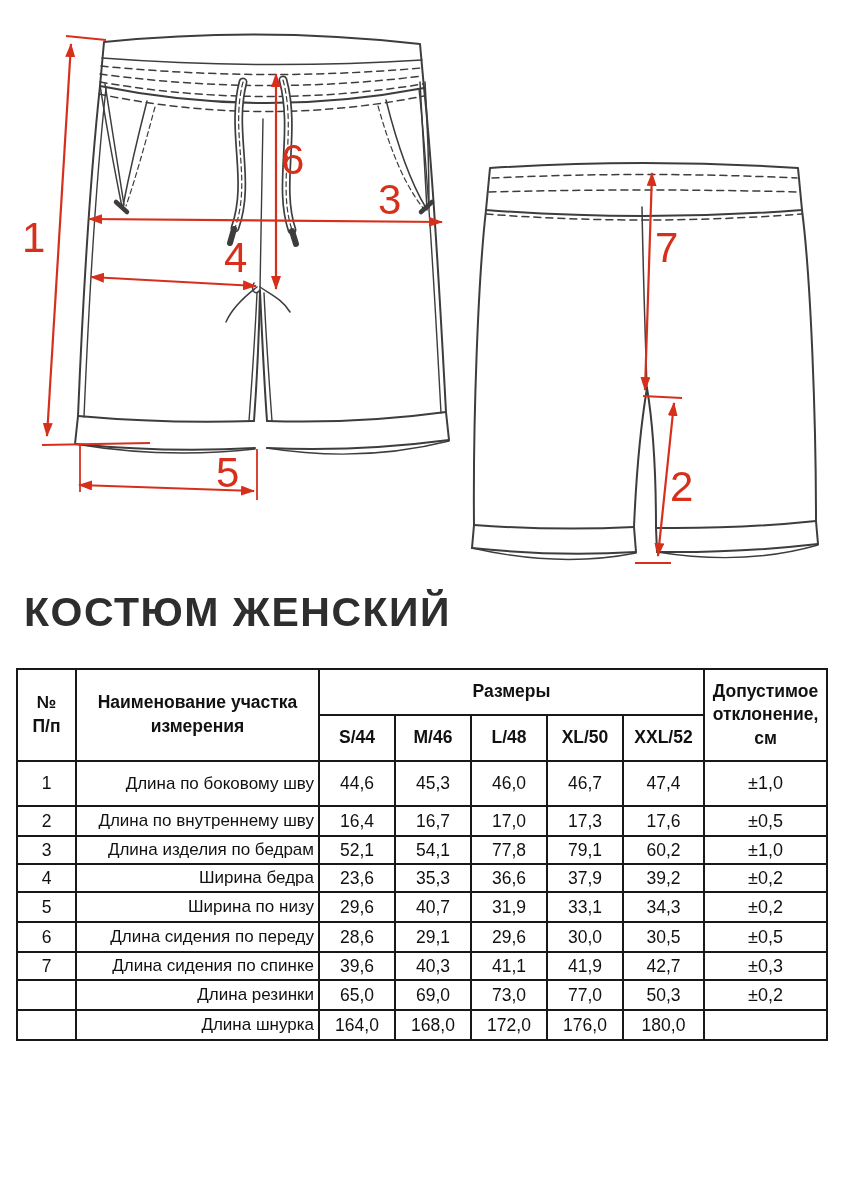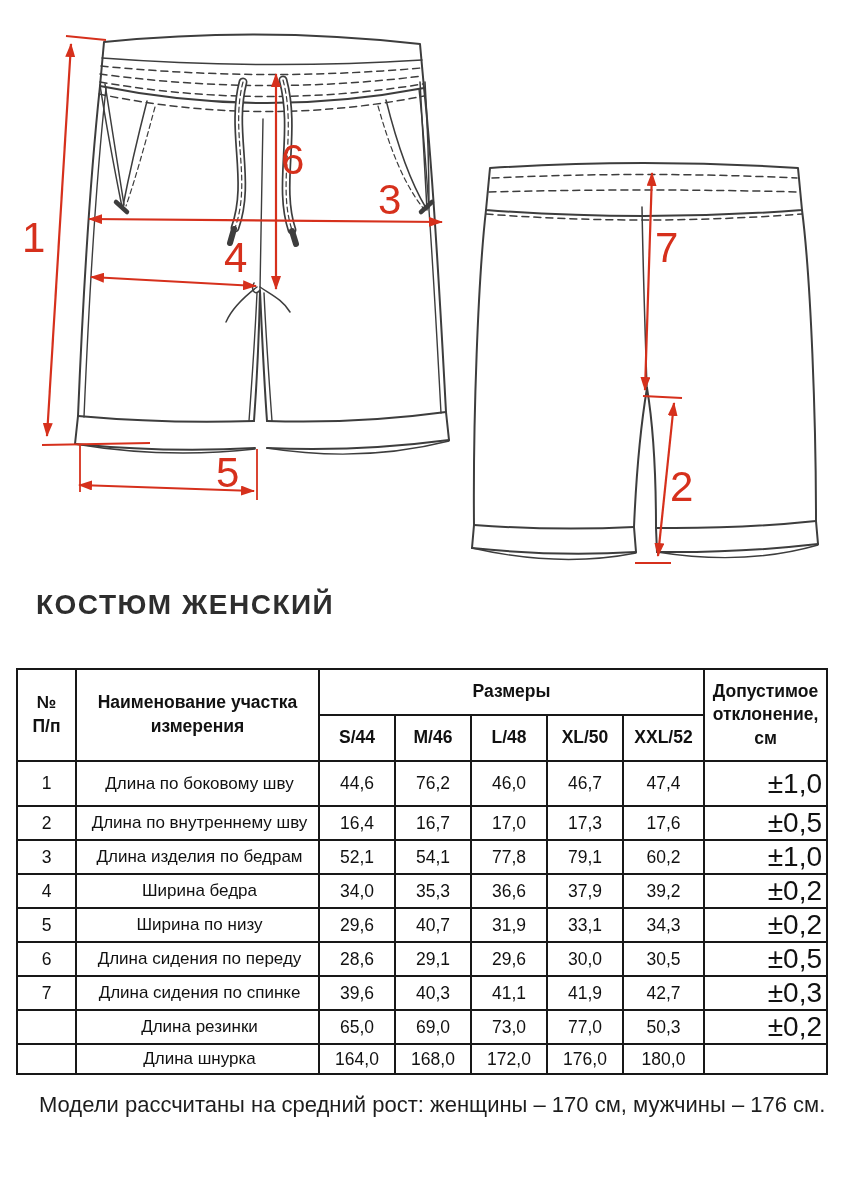--- a/index.html
+++ b/index.html
@@ -17,31 +17,31 @@
   .g-line .bartack { stroke-width:4.5; }
   .g-line .cord-out { stroke-width:9; }
   .g-line .cord-in  { stroke:#ffffff; stroke-width:5.6; }
   .g-line .aglet { stroke-width:6; }
 
   
   .dims line { stroke:#d6301c; stroke-width:2.2; fill:none; }
   .dims .ext { stroke-width:1.8; }
   .dimlabels text { fill:#d6301c; font-size:42px; font-family:"Liberation Sans","DejaVu Sans",sans-serif; }
 
-  .title { position:absolute; top:589px; left:36px; margin:0; font-size:28px; font-weight:800;
+  .title { position:absolute; top:589px; left:24px; margin:0; font-size:41px; font-weight:800;
            letter-spacing:1.5px; color:#2e2e2e; white-space:nowrap; }
 
   table.size-table { position:absolute; top:668px; left:16px; width:810px; border-collapse:collapse;
                      table-layout:fixed; color:#111; }
   .size-table th, .size-table td { border:2px solid #181818; padding:0 4px; text-align:center;
                                    vertical-align:middle; overflow:hidden; }
   .size-table th { font-weight:bold; font-size:17.5px; white-space:pre-line; line-height:1.35; }
   .size-table td { font-size:17.5px; }
-  .size-table td.c-name { text-align:center; padding-left:8px; font-size:17px; white-space:nowrap; }
-  .size-table td.c-tol  { font-size:28px;text-align:right; }
+  .size-table td.c-name { text-align:right; padding-left:8px; font-size:17px; white-space:nowrap; }
+  .size-table td.c-tol  { font-size:18px; }
   tr.hr   { height:46px; }
   tr.r-tall { height:45px; }
   tr.r-a  { height:30px; }
   tr.r-b  { height:28px; }
 
   .note { position:absolute; top:1086px; left:35px; font-size:22px; line-height:37px; color:#1d1d1d; }
   .note div { white-space:nowrap; }
   .note div:first-child { text-indent:4px; }
 </style>
 </head>
@@ -202,21 +202,21 @@
         <th>L/48</th>
         <th>XL/50</th>
         <th>XXL/52</th>
       </tr>
     </thead>
     <tbody>
       <tr class="r-tall">
         <td class="c-num">1</td>
         <td class="c-name">Длина по боковому шву</td>
         <td class="c-val">44,6</td>
-        <td class="c-val">76,2</td>
+        <td class="c-val">45,3</td>
         <td class="c-val">46,0</td>
         <td class="c-val">46,7</td>
         <td class="c-val">47,4</td>
         <td class="c-tol">±1,0</td>
       </tr>
       <tr class="r-a">
         <td class="c-num">2</td>
         <td class="c-name">Длина по внутреннему шву</td>
         <td class="c-val">16,4</td>
         <td class="c-val">16,7</td>
@@ -231,21 +231,21 @@
         <td class="c-val">52,1</td>
         <td class="c-val">54,1</td>
         <td class="c-val">77,8</td>
         <td class="c-val">79,1</td>
         <td class="c-val">60,2</td>
         <td class="c-tol">±1,0</td>
       </tr>
       <tr class="r-b">
         <td class="c-num">4</td>
         <td class="c-name">Ширина бедра</td>
-        <td class="c-val">34,0</td>
+        <td class="c-val">23,6</td>
         <td class="c-val">35,3</td>
         <td class="c-val">36,6</td>
         <td class="c-val">37,9</td>
         <td class="c-val">39,2</td>
         <td class="c-tol">±0,2</td>
       </tr>
       <tr class="r-a">
         <td class="c-num">5</td>
         <td class="c-name">Ширина по низу</td>
         <td class="c-val">29,6</td>
@@ -292,16 +292,15 @@
         <td class="c-val">168,0</td>
         <td class="c-val">172,0</td>
         <td class="c-val">176,0</td>
         <td class="c-val">180,0</td>
         <td class="c-tol"></td>
       </tr>
     </tbody>
   </table>
 
   <div class="note">
-    <div>Модели рассчитаны на средний рост: женщины – 170 см, мужчины – 176 см.</div>
   </div>
 
 </div>
 
 </body></html>

